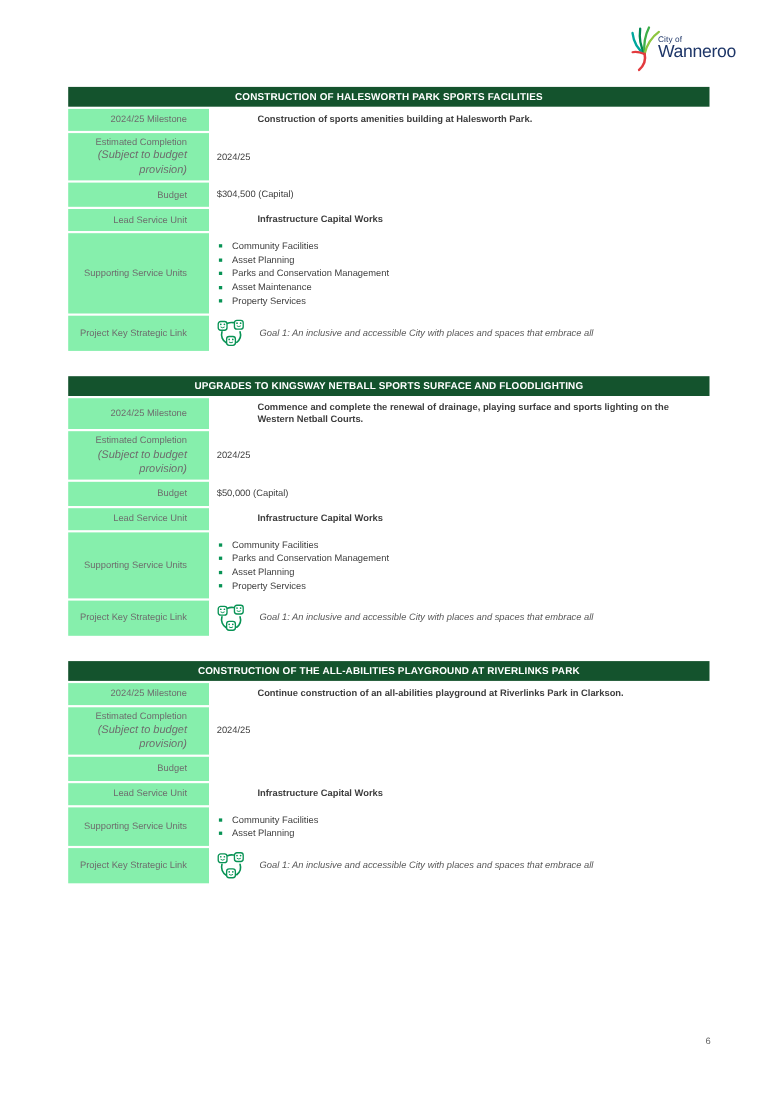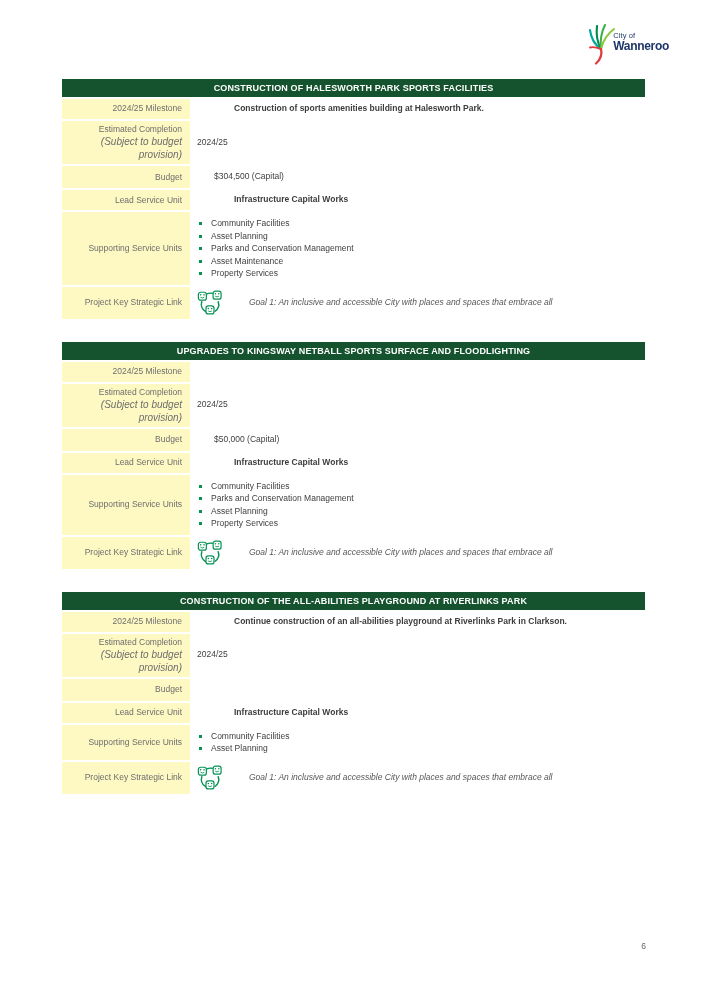--- a/index.html
+++ b/index.html
@@ -18,79 +18,79 @@
   
   .logo {
     position: absolute;
     top: 22px;
     right: 36px;
     display: flex;
     align-items: flex-start;
   }
   .logo-text { margin-left: -5px; padding-top: 9px; color: #1e3668; }
   .logo-small { display: block; font-size: 7.5px; font-weight: 400; letter-spacing: 0.1px; }
-  .logo-big { display: block; font-size: 12px; font-weight: 700; letter-spacing: -0.3px; line-height: 1.05; }
+  .logo-big { display: block; font-size: 16px; font-weight: 400; letter-spacing: -0.3px; line-height: 1.05; }
 
   
   .content { position: absolute; top: 79px; left: 62px; width: 583px; }
 
   .ptable { width: 583px; margin-bottom: 23px; font-size: 8.5px; }
   .ptable-header {
     background: #14532d;
     color: #ffffff;
     font-weight: 700;
     font-size: 9px;
     text-align: center;
     padding: 4px 2px;
     letter-spacing: 0.15px;
   }
   .prow { display: flex; margin-top: 2px; }
   .plabel {
     width: 128px;
     flex: 0 0 128px;
-    background: #fef9c3;
+    background: #86efac;
     color: #6d6d6d;
     display: flex;
     flex-direction: column;
     justify-content: center;
     align-items: flex-end;
     text-align: right;
-    padding: 3px 8px 3px 3px;
+    padding: 3px 20px 3px 3px;
     line-height: 1.3;
   }
   .plabel .note { font-style: italic; font-size: 10px; }
   .pvalue {
     flex: 1;
     display: flex;
     align-items: center;
     padding: 3px 4px 3px 7px;
     line-height: 1.35;
   }
   .pvalue.bold { font-weight: 700; color: #3d3d3d; padding-left: 44px; }
   .pvalue .milestone-text { max-width: 412px; display: block; }
 
   .row-milestone { min-height: 20px; }
   .row-completion { min-height: 28px; }
-  .row-budget { min-height: 22px; gap: 17px; }
+  .row-budget { min-height: 22px; }
   .row-lead { min-height: 20px; }
   .row-supporting { min-height: 24px; }
   .row-strategic { min-height: 31px; }
 
   ul.bullets { list-style: none; padding: 2px 0; }
   ul.bullets li { display: flex; align-items: flex-start; line-height: 12.5px; color: #404040; }
   ul.bullets li::before {
     content: "";
     flex: 0 0 auto;
     width: 3px;
     height: 3px;
     background: #089355;
     margin: 5px 9px 0 2px;
   }
 
-  .strategic-wrap { display: flex; align-items: center; gap: 26px; }
+  .strategic-wrap { display: flex; align-items: center; gap: 13px; }
   .goal-icon { width: 26px; height: 26px; flex: 0 0 auto; }
   .goal-text { font-style: italic; color: #575757; }
 
   .page-number {
     position: absolute;
     top: 941px;
     right: 59px;
     font-size: 8.5px;
     color: #666666;
   }
@@ -194,20 +194,23 @@
             <span class="goal-text">Goal 1: An inclusive and accessible City with places and spaces that embrace all</span>
           </span>
         </div>
       </div>
     </section>
 
     <section class="ptable">
       <div class="ptable-header">UPGRADES TO KINGSWAY NETBALL SPORTS SURFACE AND FLOODLIGHTING</div>
       <div class="prow row-milestone">
         <div class="plabel">2024/25 Milestone</div>
+        <div class="pvalue bold">
+            <span class="milestone-text">Commence and complete the renewal of drainage, playing surface and sports lighting on the Western Netball Courts.</span>
+          </div>
       </div>
       <div class="prow row-completion">
         <div class="plabel">
           <span>Estimated Completion</span>
           <span class="note">(Subject to budget provision)</span>
         </div>
         <div class="pvalue">2024/25</div>
       </div>
       <div class="prow row-budget">
         <div class="plabel">Budget</div>

